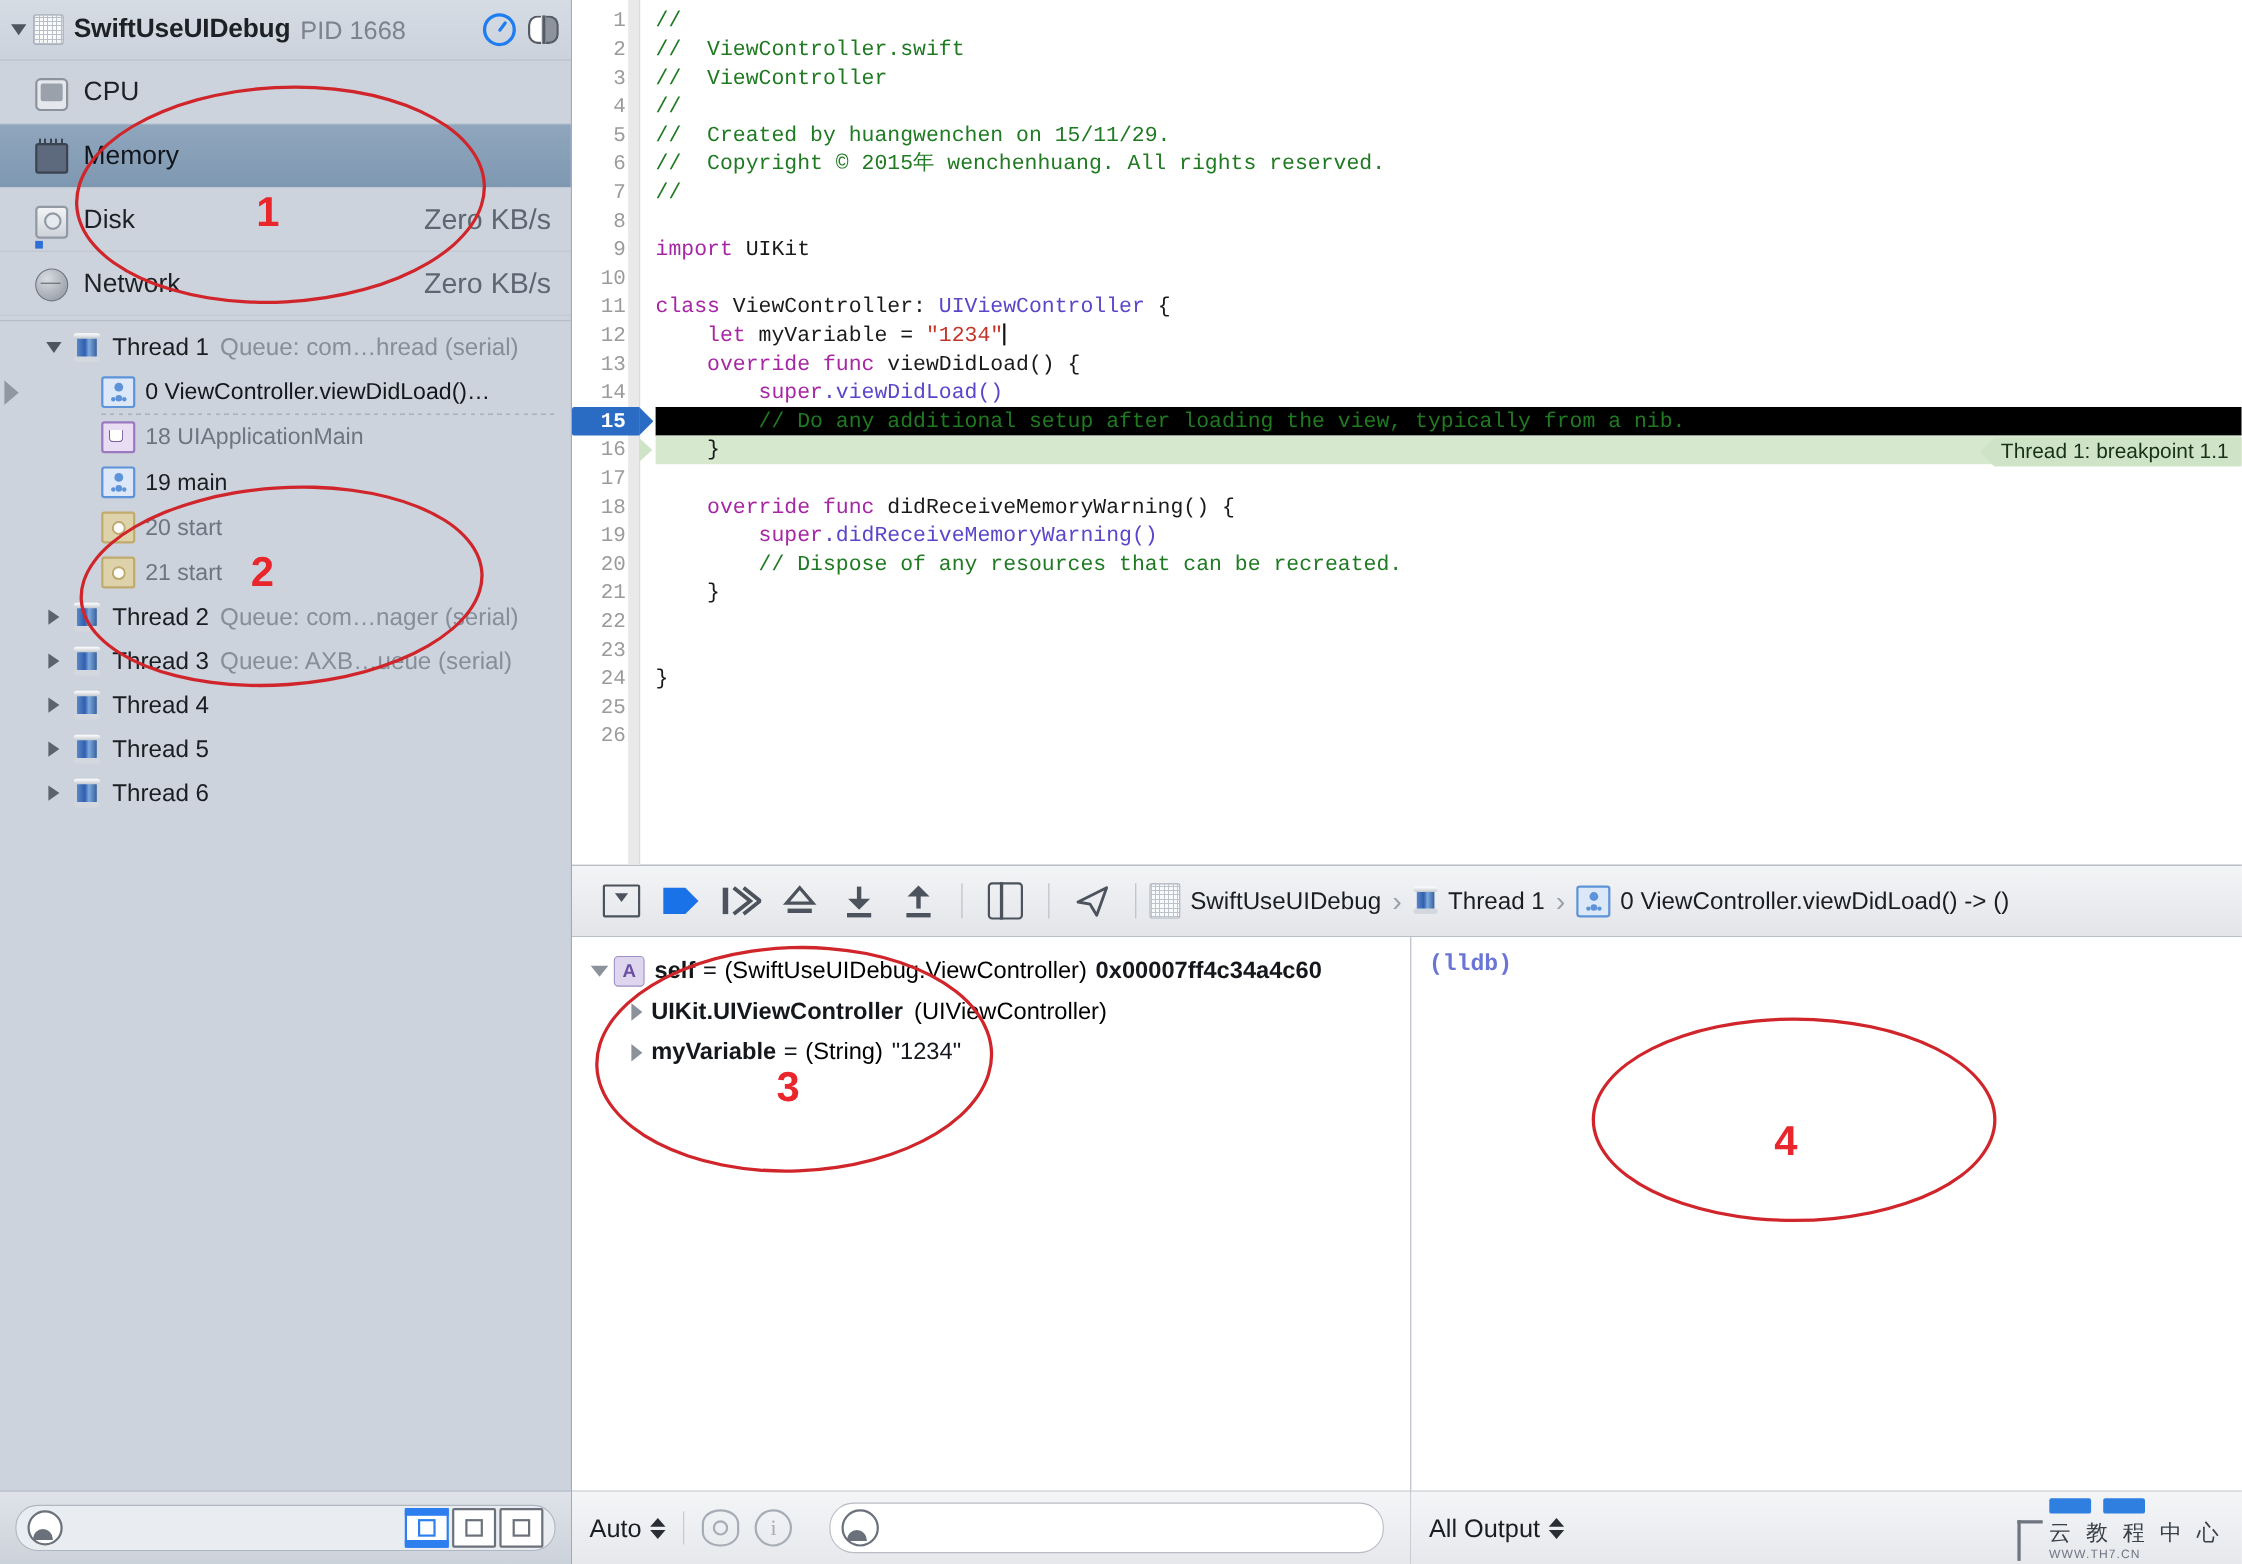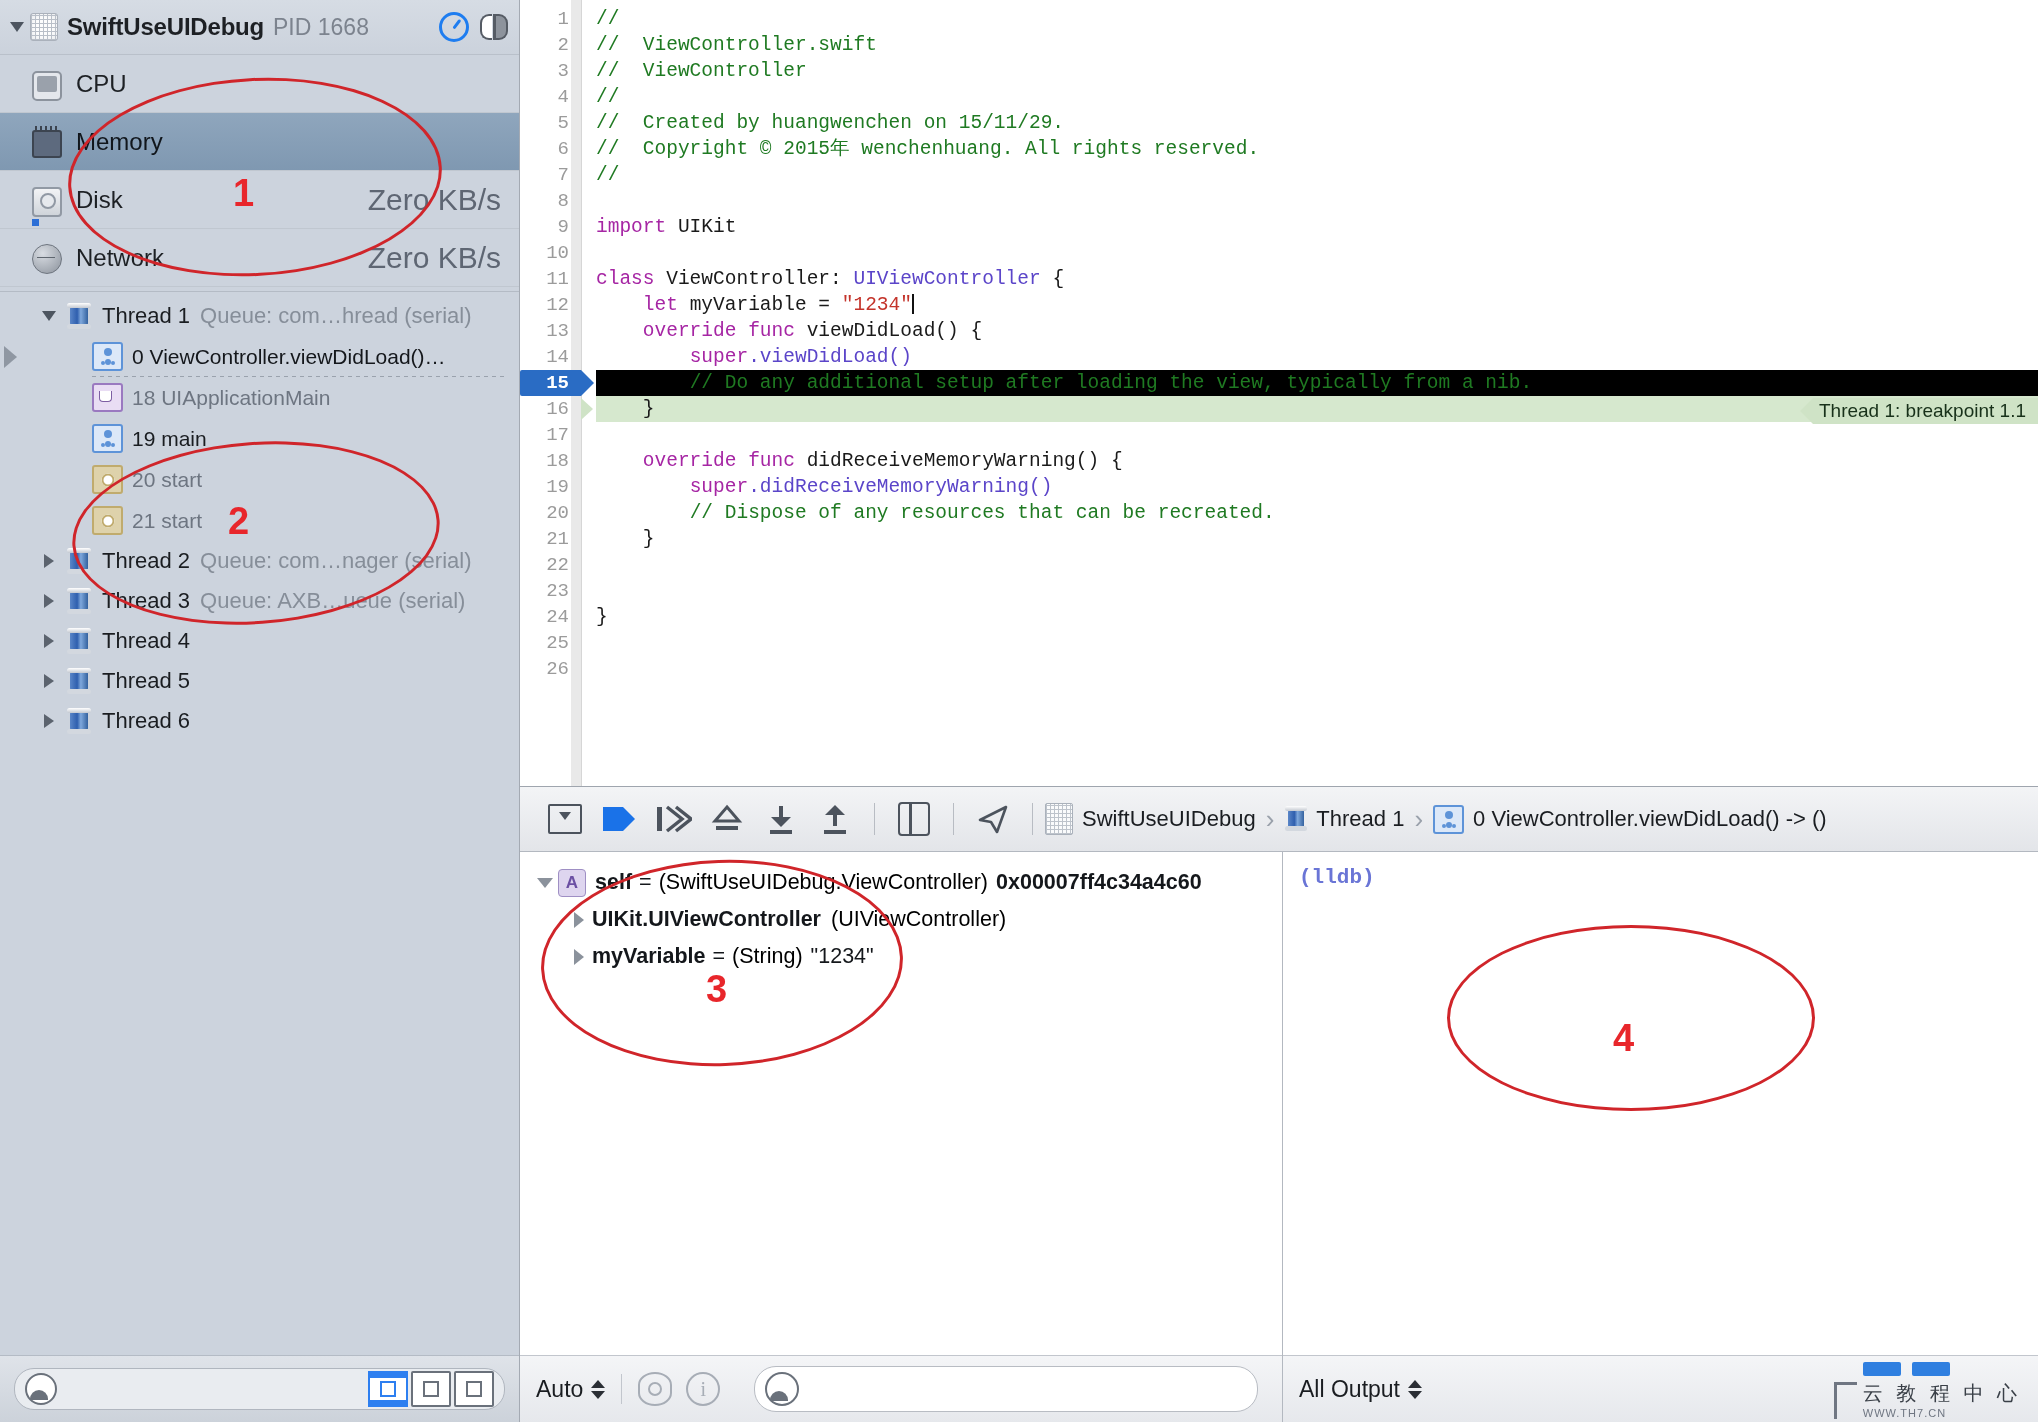--- a/index.html
+++ b/index.html
@@ -89,21 +89,21 @@
   .ic-net{
     width:28px;height:28px;border-radius:50%;margin-top:-1px;
     background:radial-gradient(circle at 35% 30%,#d8dce2,#8b929c);
     border:1px solid #6e757f;
   }
   .ic-net::after{
     content:"";position:absolute;left:5px;top:12px;width:18px;height:1.5px;background:#5f666f;
   }
   .g-label{font-size:24px;color:#1d2024;}
   .g-spacer{flex:1;}
-  .g-value{font-size:30px;color:#5e6673;}
+  .g-value{font-size:26px;color:#5e6673;}
   .sparkbar{position:absolute;left:32px;bottom:2px;width:7px;height:7px;background:#2d6fd6;}
 
   .thread-list{padding-top:2px;}
   .th-row{
     display:flex;align-items:center;height:40px;padding-left:40px;position:relative;
     font-size:22px;color:#1d2024;white-space:nowrap;
   }
   .th-row .disclosure{margin-right:8px;}
   .spool{
     width:26px;height:26px;flex:0 0 26px;margin-right:10px;position:relative;

